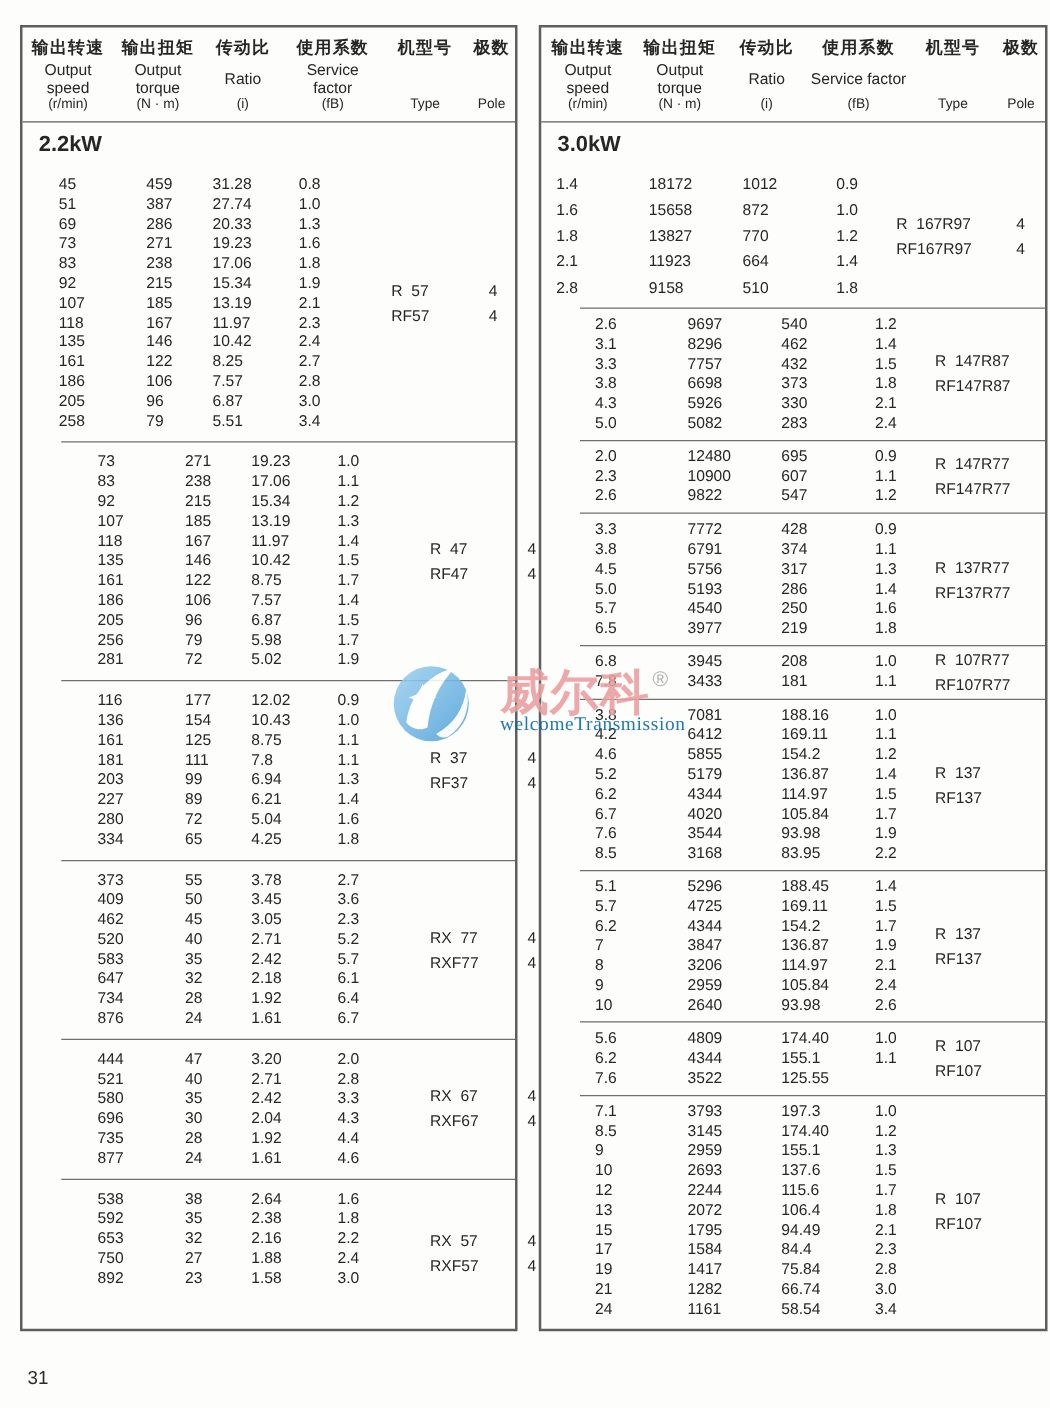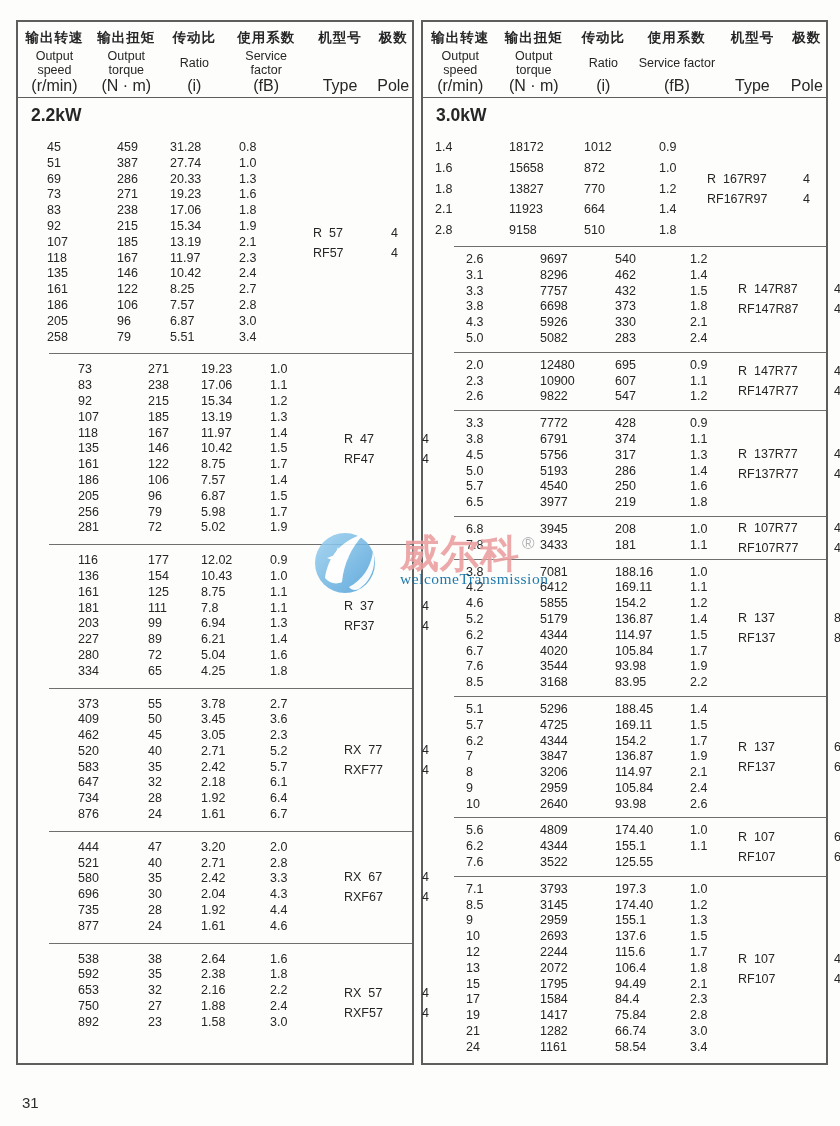--- a/index.html
+++ b/index.html
@@ -2,40 +2,40 @@
 <html><head>
 <meta charset="utf-8">
 <style>
   html,body{margin:0;padding:0;}
   body{
     width:840px;height:1126px;overflow:hidden;position:relative;
     background:#fdfdfc;color:#262626;
     font-family:"Liberation Sans", sans-serif;
     -webkit-font-smoothing:antialiased;
   }
-  .tables{position:absolute;left:16px;top:20px;display:flex;gap:7px;}
+  .tables{position:absolute;left:16px;top:20px;display:flex;gap:17px;}
   .spec-table{
     box-sizing:border-box;border:2px solid #5e5e5e;background:transparent;
   }
   .spec-table.t0{width:398px;}
   .spec-table.t1{width:407px;}
 
   
   .thead{
     display:grid;grid-template-columns:18.5% 18% 16.5% 20% 17.5% 9.5%;
     padding:7px 0 4px 0;border-bottom:1.5px solid #5e5e5e;
   }
   .hcell{text-align:center;}
   .h-zh{font-size:13.5px;font-weight:bold;letter-spacing:1px;white-space:nowrap;}
   .h-en{
     font-size:12.5px;line-height:14px;min-height:29px;
     display:flex;align-items:center;justify-content:center;text-align:center;
     padding:1px 2px 0 2px;
   }
-  .h-unit{font-size:16px;height:16px;white-space:nowrap;}
+  .h-unit{font-size:11px;height:16px;white-space:nowrap;}
 
   .power{font-size:17.5px;font-weight:bold;padding:7px 11px 3px 13px;height:24px;}
 
   
   .block{position:relative;padding:8px 0;}
   .block + .block{border-top:1px solid #6f6f6f;margin-left:31px;}
   .t1 .block{padding:5px 0;}
   .t0 .block.pad-bottom{padding-bottom:32px;}
   .t1 .block.loose .drow{line-height:20.8px;}
 

